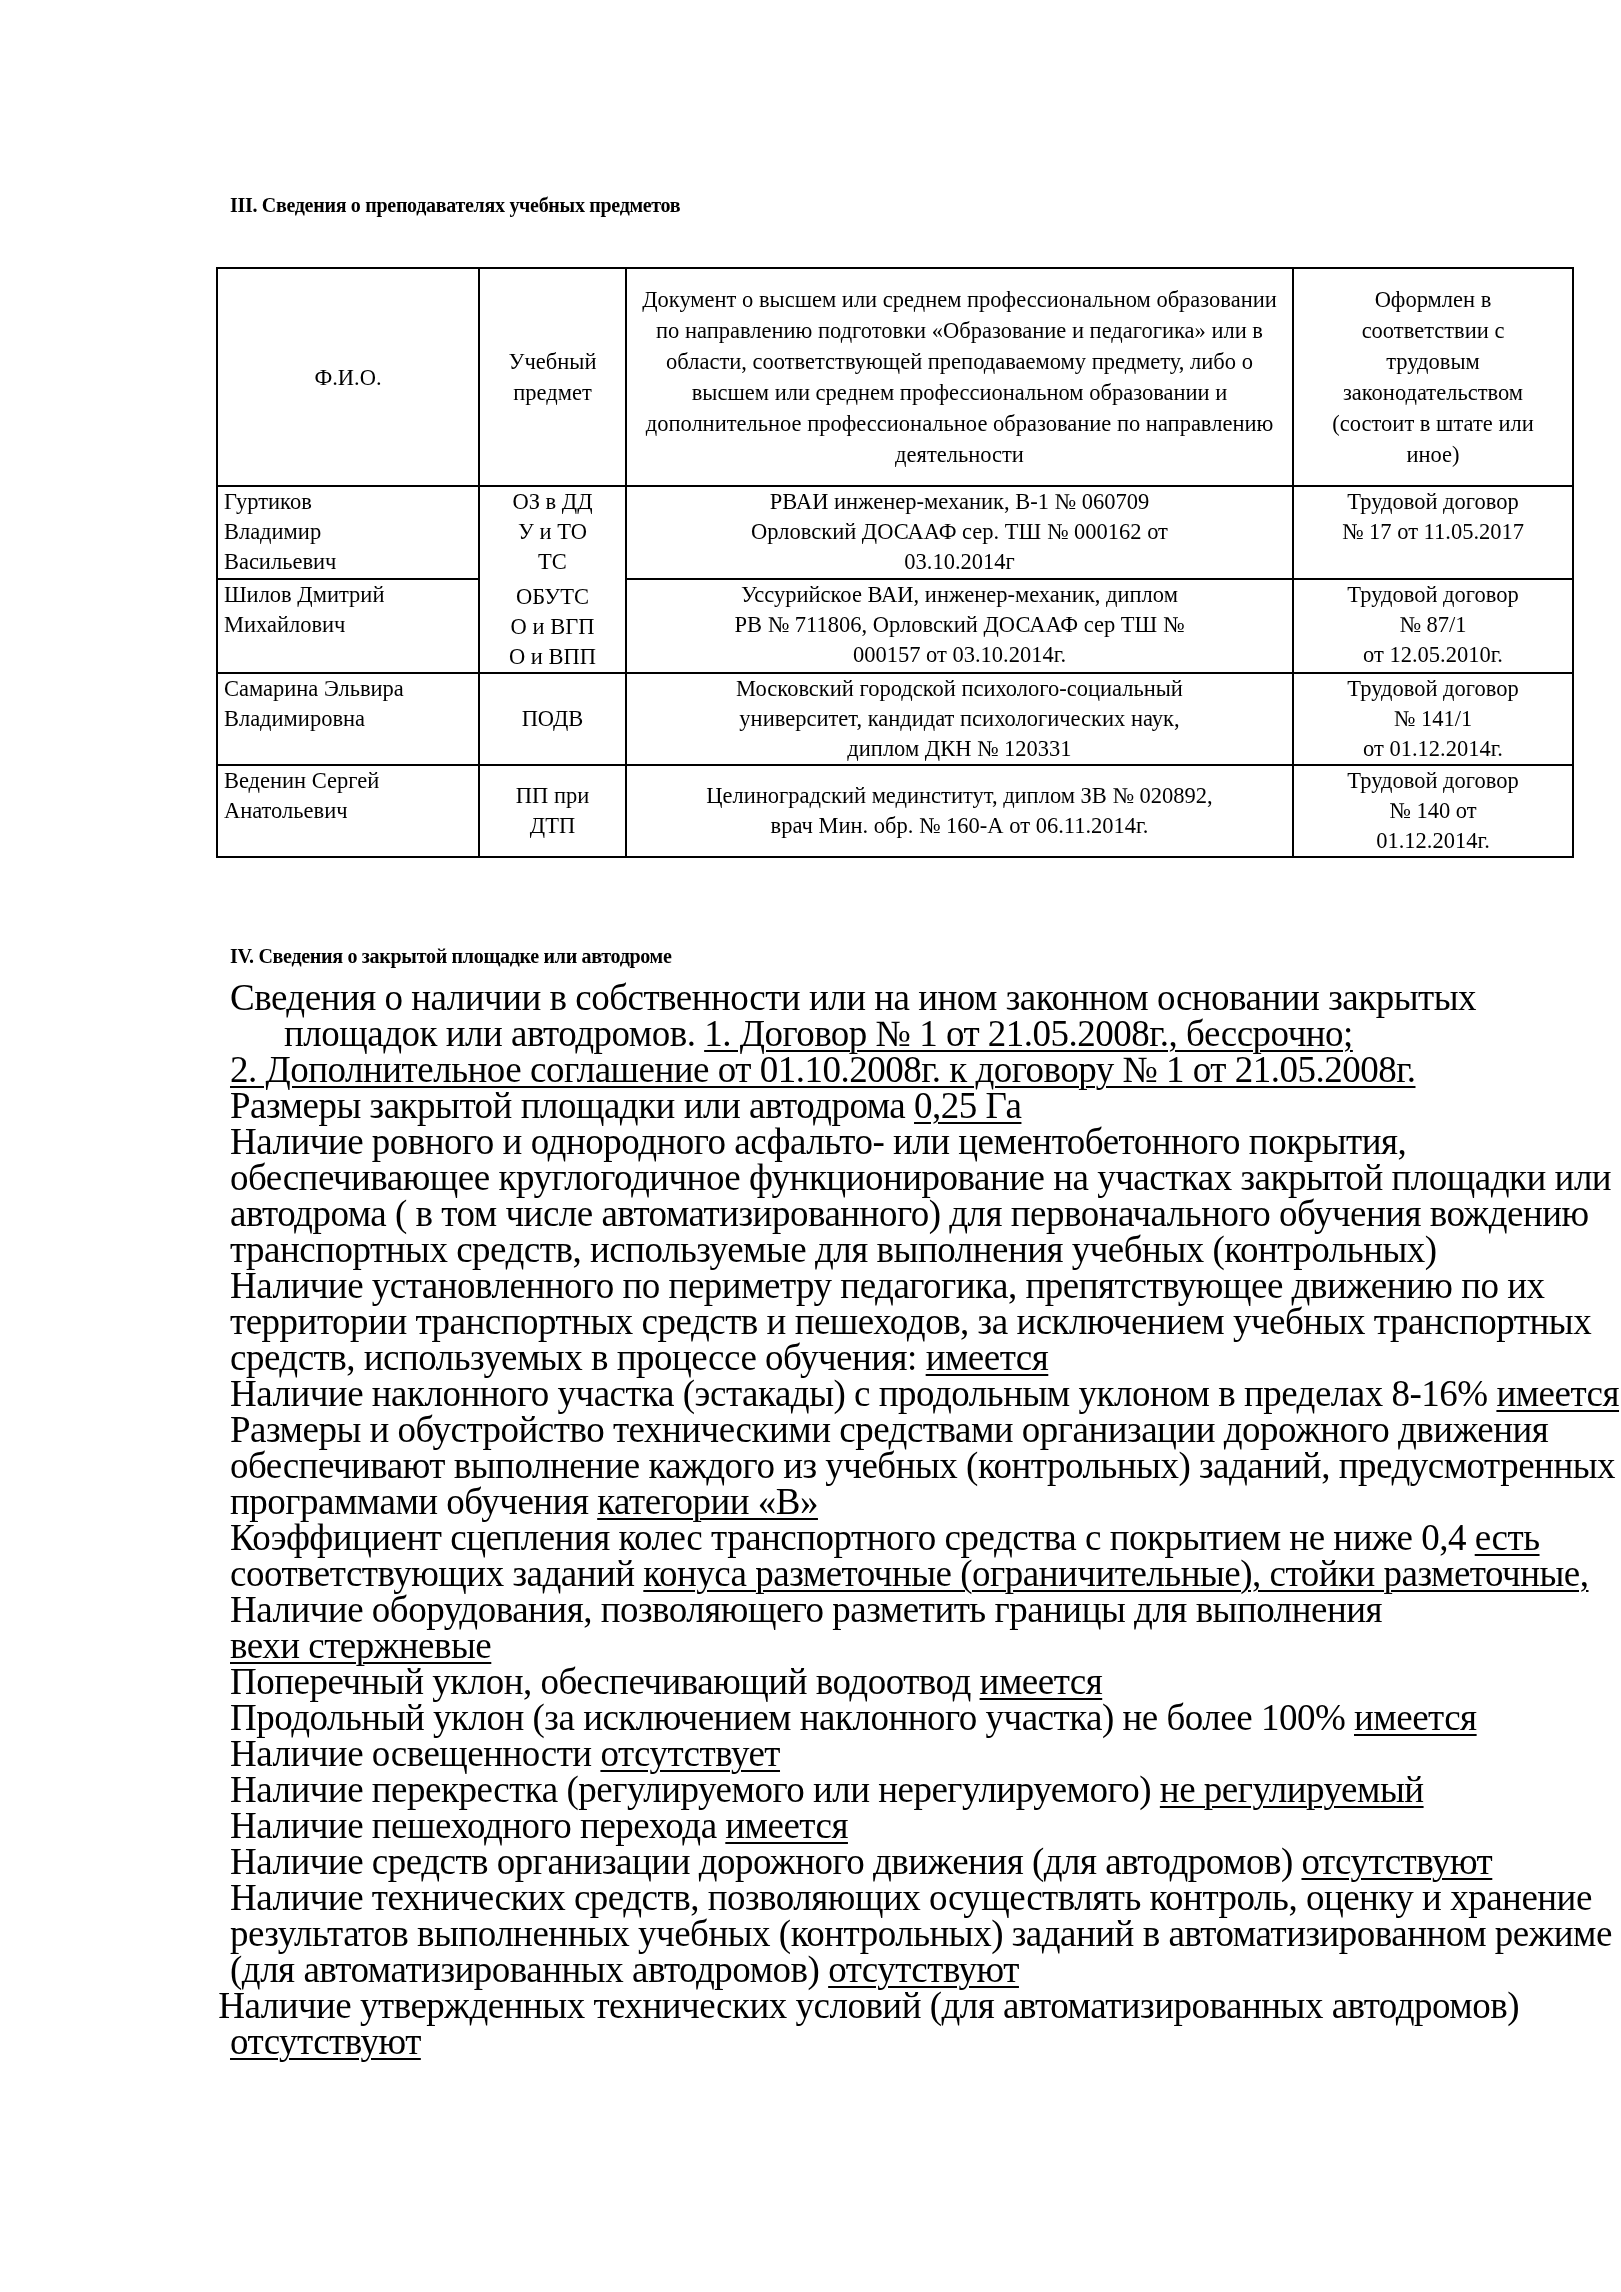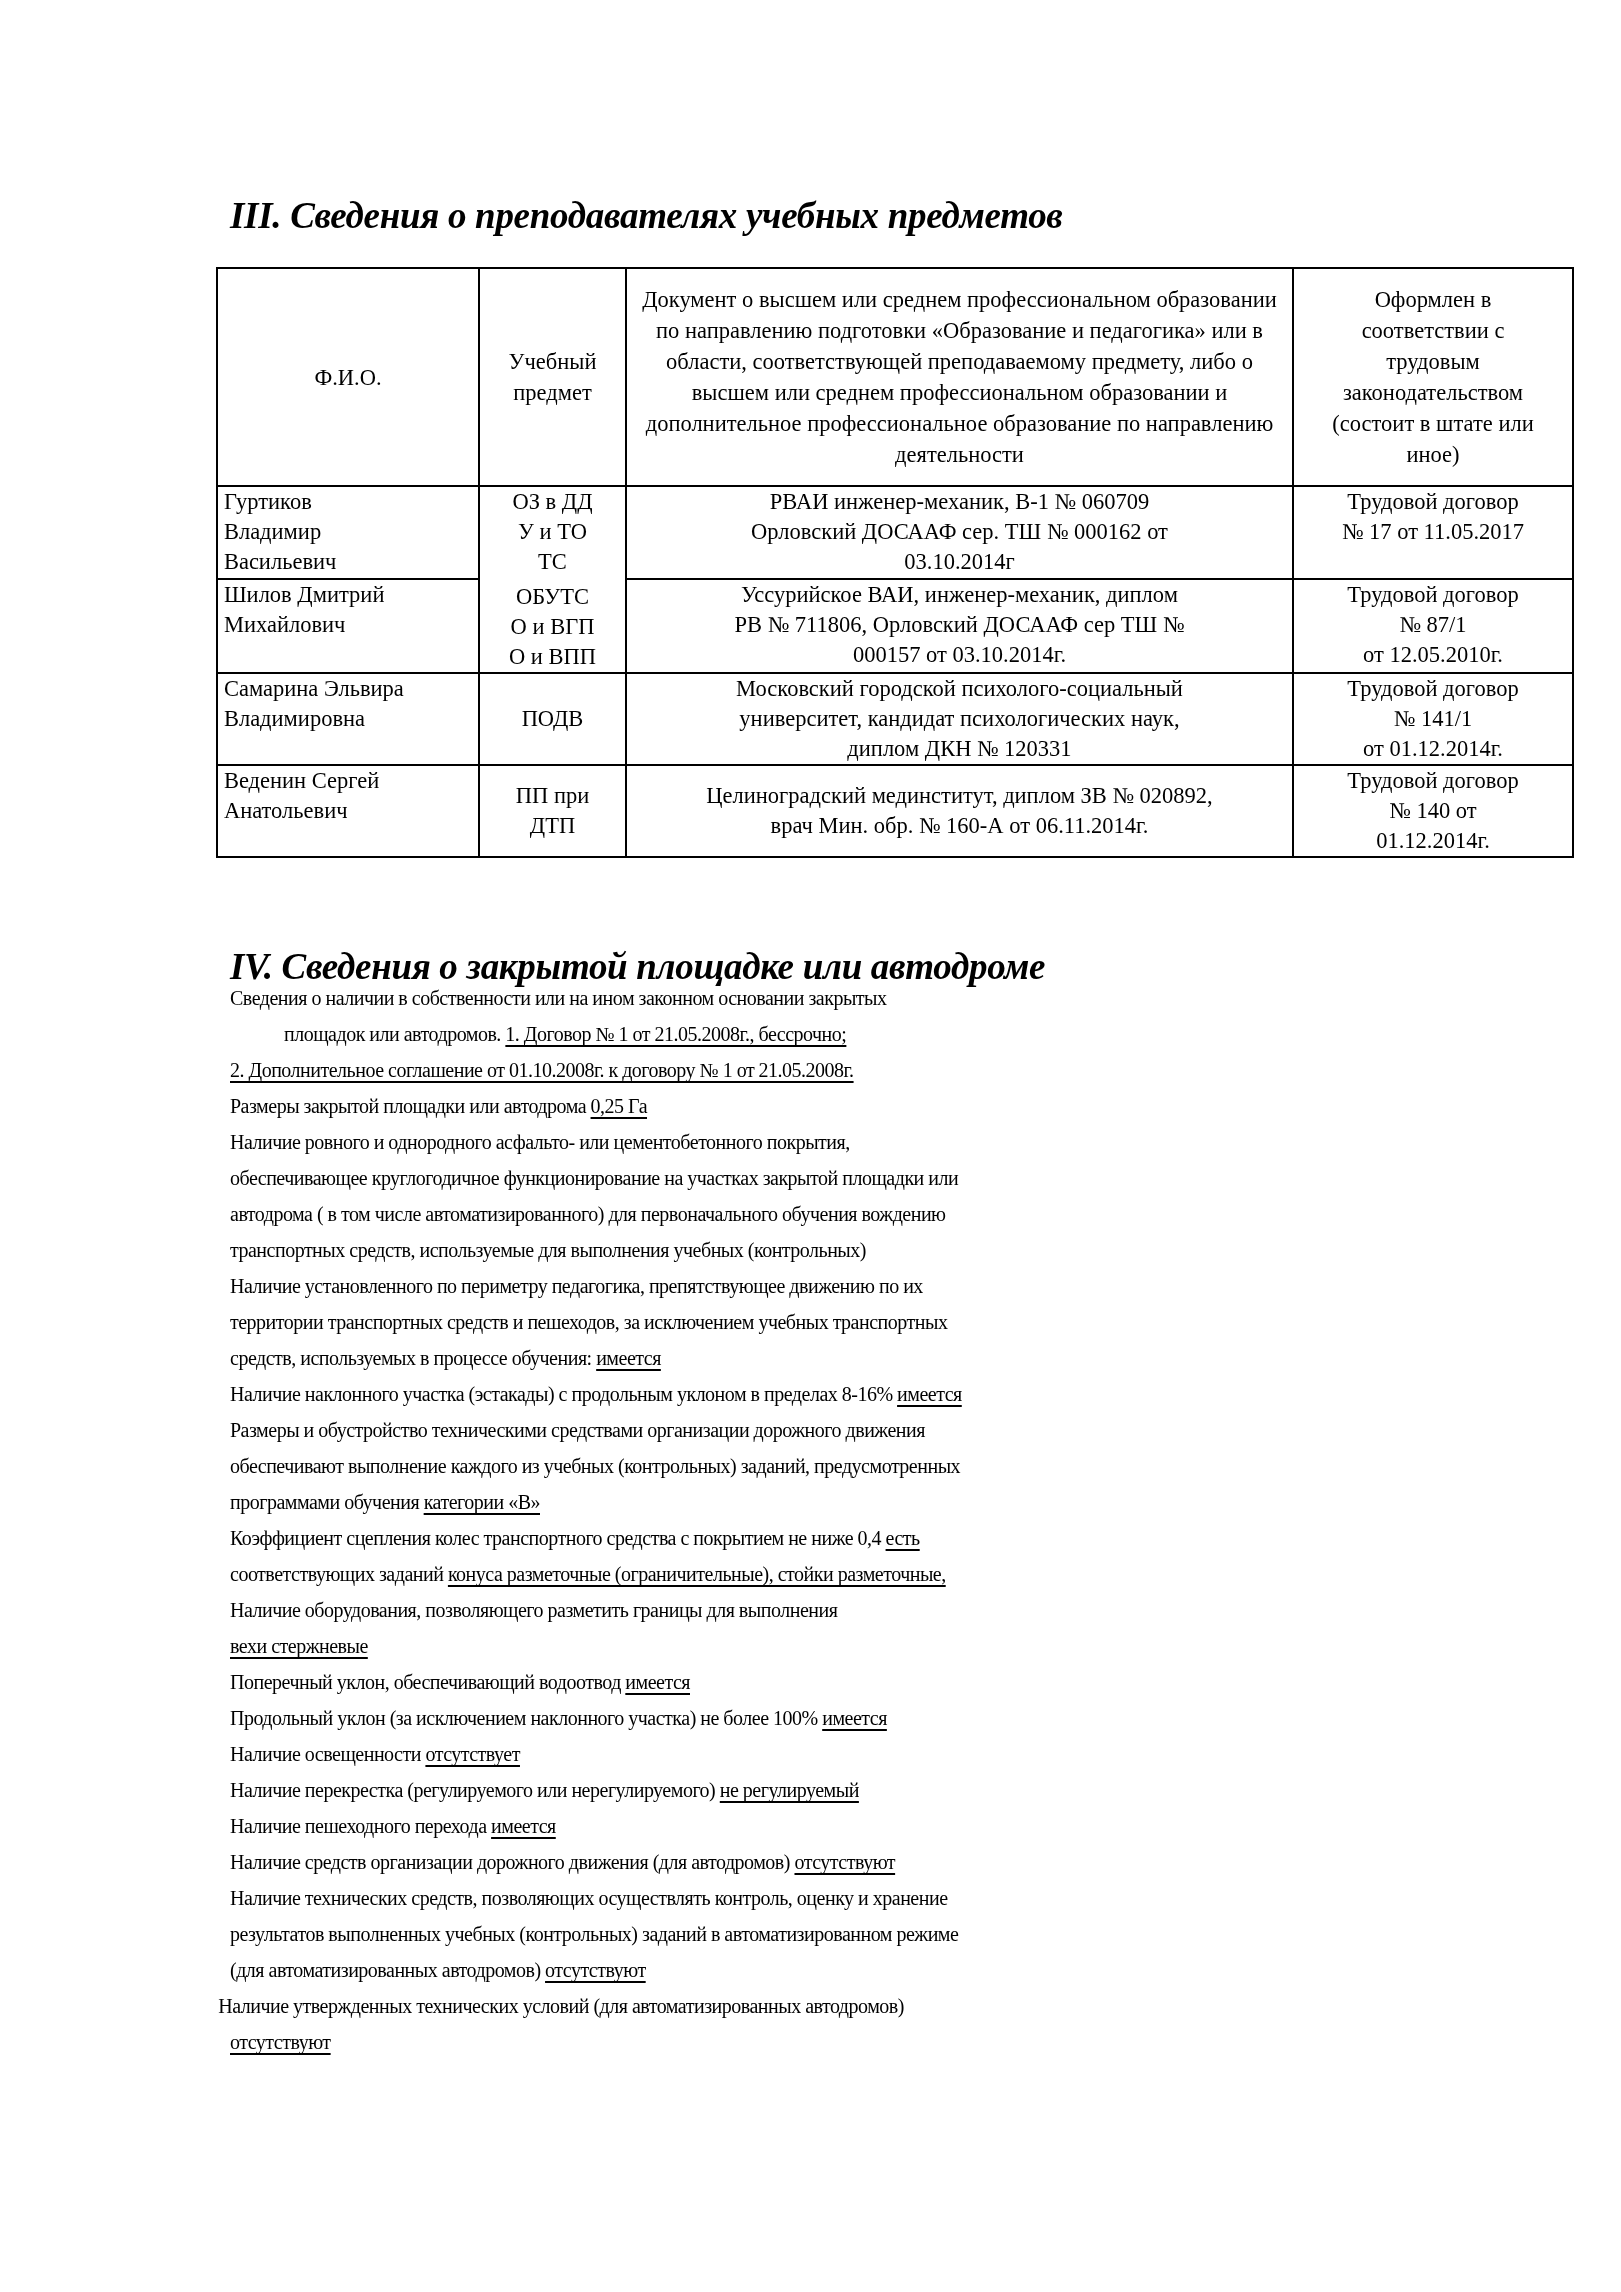--- a/index.html
+++ b/index.html
@@ -16,24 +16,23 @@
       overflow: hidden;
     }
     .page {
       position: absolute;
       left: 0; top: 0;
       width: 1621px; height: 2293px;
     }
     .sec-title {
       position: absolute;
       font-weight: bold;
-      font-size: 37px;
+      font-size: 20px;
       letter-spacing: -0.3px;
       white-space: nowrap;
-      font-style: italic;
     }
     #sec3-title { left: 230px; top: 194px; }
     #sec4-title { left: 230px; top: 945px; }
 
     table.teachers {
       position: absolute;
       left: 216px;
       top: 267px;
       width: 1356px;
       border-collapse: collapse;
@@ -62,21 +61,21 @@
     .row2 td { height: 89px; }
     .row3 td { height: 88px; border-radius: 9px; }
     .row4 td { height: 89px; }
     .line { display: block; }
 
     .body4 {
       position: absolute;
       left: 230px;
       top: 980px;
       width: 1372px;
-      font-size: 20px;
+      font-size: 37px;
       line-height: 36px;
       letter-spacing: -0.5px;
     }
     .p { display: block; white-space: nowrap; }
     .ind { padding-left: 54px; }
     .u { text-decoration: underline; text-underline-offset: 3.9px; text-decoration-thickness: 2px; }
     .sp1 { padding-left: 7.8px; }
     .neg { margin-left: -11.8px; }
   </style>
 </head>

